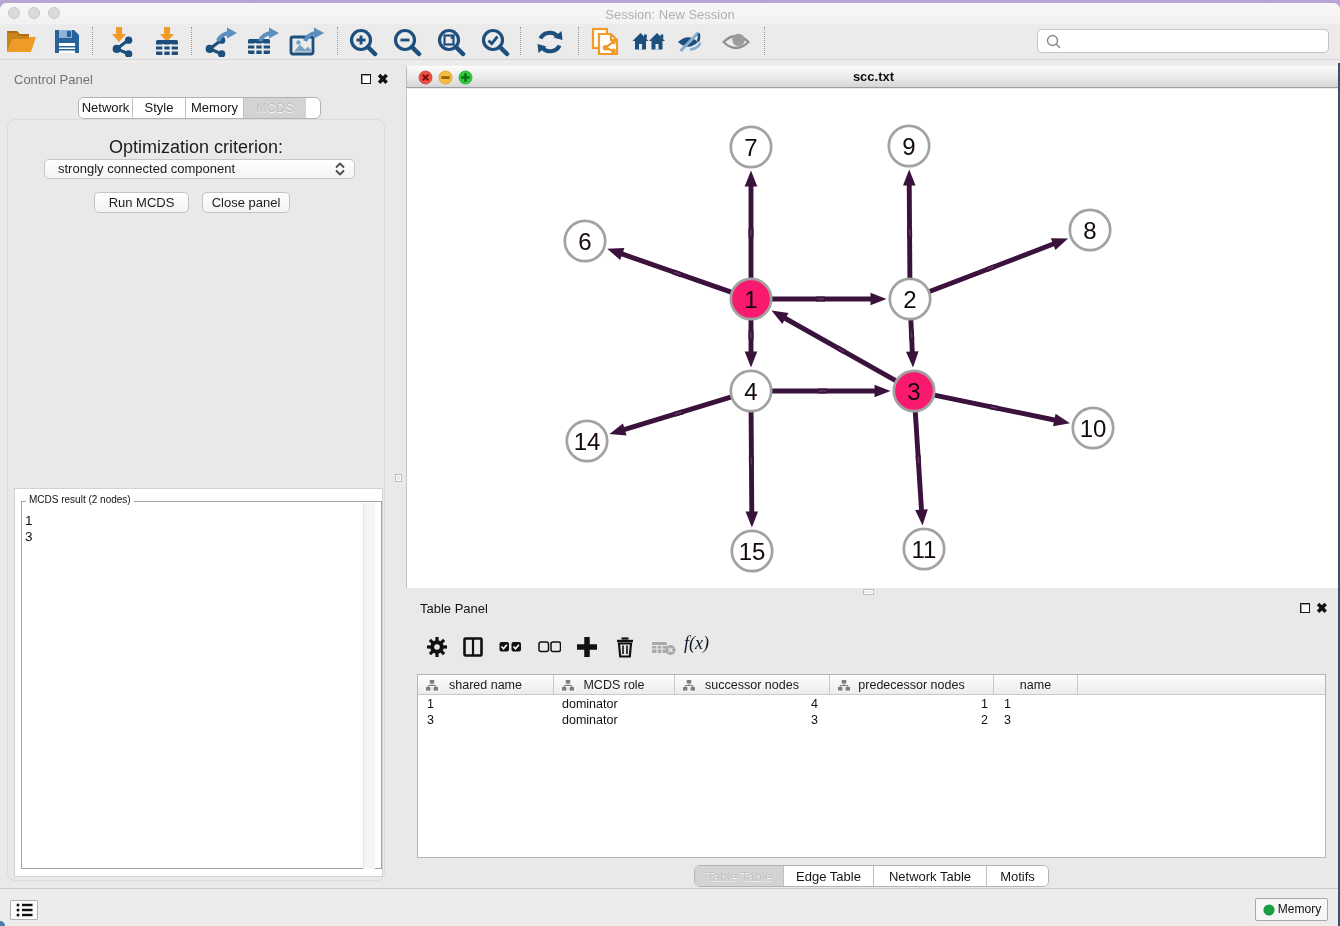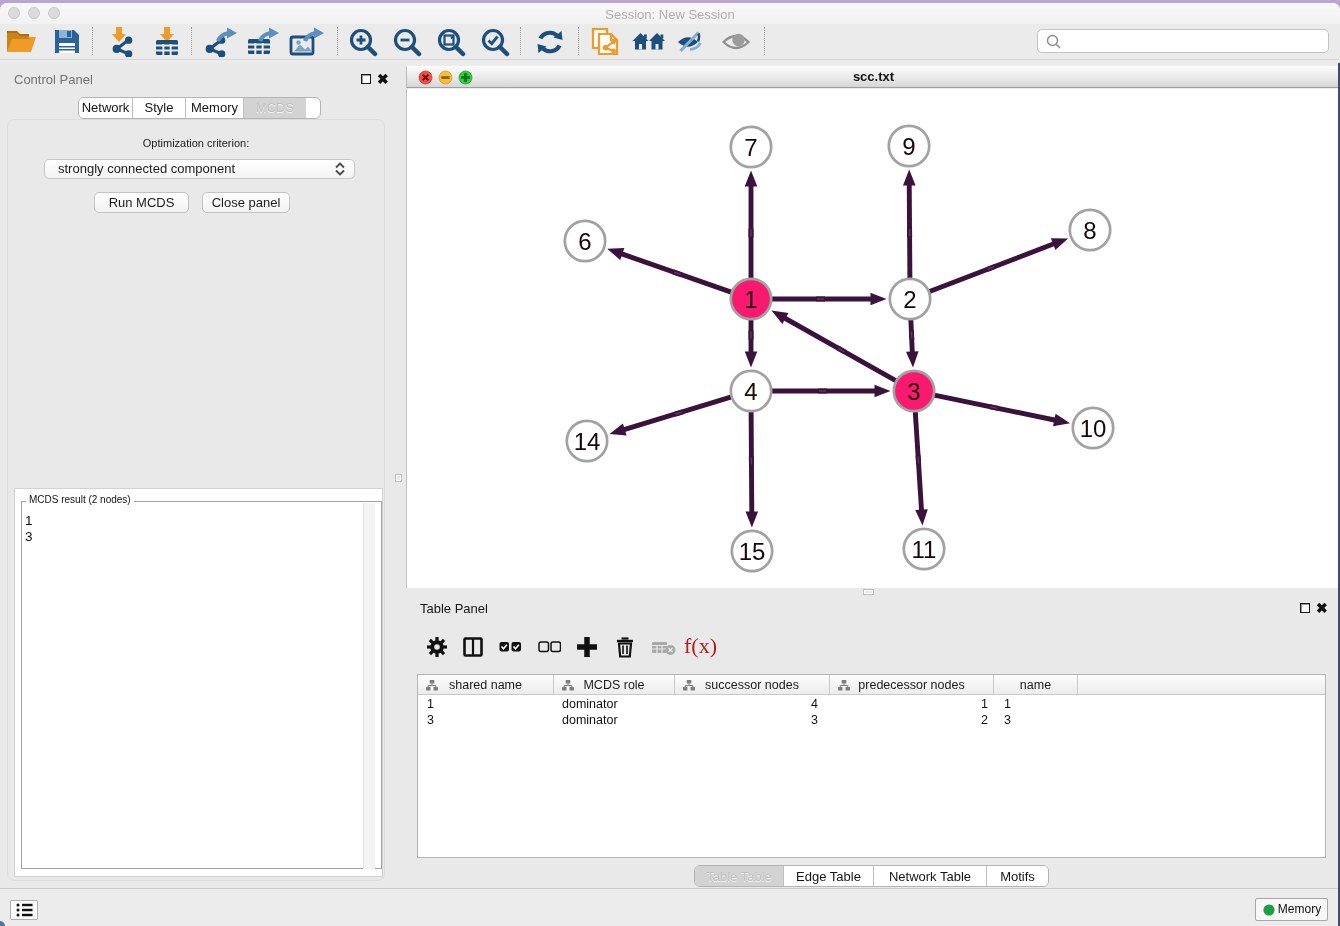--- a/index.html
+++ b/index.html
@@ -14,21 +14,21 @@
 
 .cp{position:absolute;left:0;top:63px;width:392px;height:825px;background:#e9e9e9}
 .cptitle{position:absolute;left:14px;top:9px;font-size:13px;color:#737373}
 .floatic{position:absolute;width:10px;height:10px;border:1.5px solid #1a1a1a;background:#fff;box-shadow:1px 1px 0 #9a9a9a inset}
 .closeic{position:absolute;font-size:14px;font-weight:bold;color:#111;line-height:10px}
 .tabbar{position:absolute;display:flex;border:1px solid #b3b3b3;border-radius:6px;overflow:hidden;background:#fff;height:22px}
 .tab{font-size:13px;color:#151515;text-align:center;line-height:20px;border-right:1px solid #c0c0c0;background:#fff}
 .tab:last-child{border-right:none}
 .tabsel{background:#d3d3d3;color:#c0c0c0;text-shadow:0 1px 0 #f5f5f5}
 .cpcontent{position:absolute;left:7px;top:56px;width:378px;height:762px;border:1px solid #dcdcdc;border-radius:8px}
-.optlabel{position:absolute;left:0;top:74px;width:392px;text-align:center;font-size:11px;color:#1c1c1c}
+.optlabel{position:absolute;left:0;top:74px;width:392px;text-align:center;font-size:18px;color:#1c1c1c}
 .select{position:absolute;left:44px;top:96px;width:311px;height:20px;background:linear-gradient(#fff,#f3f3f3);border:1px solid #c7c7c7;border-radius:5px;font-size:13px;color:#1c1c1c;line-height:18px;padding-left:13px}
 .btn{position:absolute;top:129px;height:21px;background:linear-gradient(#fff,#f2f2f2);border:1px solid #c3c3c3;border-radius:5px;font-size:13px;color:#1c1c1c;text-align:center;line-height:19px}
 .resultpanel{position:absolute;left:14px;top:425px;width:369px;height:389px;background:#fff;border:1px solid #d2d2d2}
 .groupbox{position:absolute;left:6px;top:12px;width:361px;height:368px;border:1px solid #a2a2a2}
 .grouptitle{position:absolute;left:4px;top:-8px;background:#fff;padding:0 3px;font-size:10px;color:#111}
 .scrolltrack{position:absolute;right:6px;top:1px;width:12px;height:366px;background:#f4f4f4;border-left:1px solid #e4e4e4}
 
 .vsplit{position:absolute;left:392px;top:63px;width:14px;height:825px;background:#e9e9e9}
 .handle{background:#e9e9e9;border:1px solid #bdbdbd;box-shadow:0 0 0 1px #fff inset}
 
@@ -357,21 +357,21 @@
       <path d="M8 10.5 v8.5 M12 10.5 v8.5" stroke="#111" stroke-width="1.6"></path>
     </svg>
     <svg class="abs" style="left:246px;top:44px" width="24" height="14" viewBox="0 0 24 14">
       <rect x="0" y="1" width="15" height="11" rx="1" fill="#a9a9a9"></rect>
       <g stroke="#e9e9e9" stroke-width="1.2">
         <path d="M0 4.5 h15 M0 8 h15 M5 4 v8 M10 4 v8"></path>
       </g>
       <circle cx="18.5" cy="9" r="5" fill="#a9a9a9"></circle>
       <path d="M16.5 7 l4 4 m0 -4 l-4 4" stroke="#e9e9e9" stroke-width="1.4"></path>
     </svg>
-    <div class="abs" style="left:278px;top:36px;font-family:'Liberation Serif',serif;font-size:22px;color:#b91c1c">f(x)</div>
+    <div class="abs" style="left:278px;top:36px;font-family:'Liberation Serif',serif;font-style:italic;font-size:18px;color:#0f172a">f(x)</div>
   <div class="ttable">
     <div class="thead">
       <div class="th" style="width:136px"><svg width="12" height="11" viewBox="0 0 12 11" style="position:absolute;left:8px;top:5px">
             <g fill="#7d7d7d">
               <rect x="3.7" y="0" width="4.6" height="3.4" rx="0.5"></rect>
               <rect x="0" y="7" width="4.4" height="3.6" rx="0.5"></rect>
               <rect x="7.6" y="7" width="4.4" height="3.6" rx="0.5"></rect>
             </g>
             <g stroke="#7d7d7d" stroke-width="1">
               <path d="M6 3.4 V5.5 M2.2 7 V5.5 H9.8 V7" fill="none"></path>

